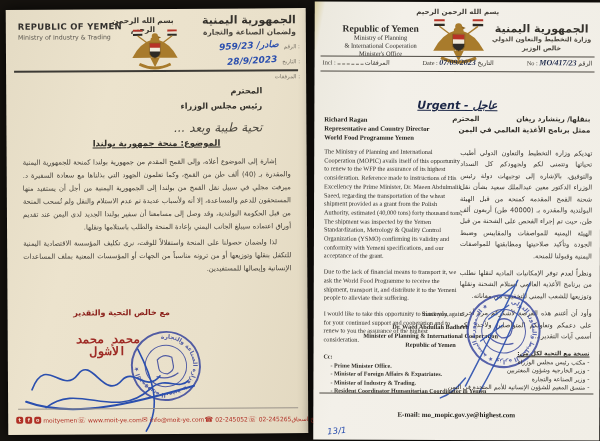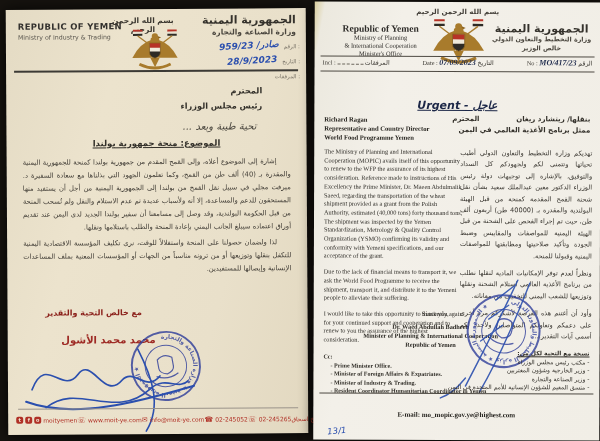--- a/index.html
+++ b/index.html
@@ -17,31 +17,31 @@
   .ld-ar1{right:10px;top:5px;font-size:11px;font-weight:bold;color:#35322c;text-align:right;
           font-family:"DejaVu Sans",sans-serif;}
   .ld-ar2{right:10px;top:19px;font-size:7.5px;font-weight:bold;color:#4a463e;text-align:right;}
   .ld-refs{right:6px;top:29px;text-align:right;line-height:11px;}
   .ld-refs .lbl{font-size:5.5px;color:#7a7468;}
   .ld-refs .hand{font-size:9px;color:#2b4fae;font-style:italic;font-weight:bold;display:inline-block;transform:rotate(-3deg);}
   .ld-rule{left:8px;right:8px;top:61px;height:2px;background:#3c3a35;}
   .ld-addr{left:42px;right:44px;top:77px;direction:rtl;display:flex;justify-content:space-between;
            font-size:8.2px;font-weight:bold;color:#33302a;}
   .ld-addr2{right:44px;top:92px;font-size:8.2px;font-weight:bold;color:#33302a;direction:rtl;}
-  .ld-greet{right:50px;top:112px;font-size:10px;color:#4a463e;font-style:italic;direction:rtl;}
+  .ld-greet{right:44px;top:112px;font-size:12px;color:#4a463e;font-style:italic;direction:rtl;}
   .ld-subject{left:0;top:129px;width:100%;text-align:center;font-size:8.5px;font-weight:bold;
               color:#33302a;text-decoration:underline;direction:rtl;}
   .ld-body{left:16px;right:16px;top:147px;direction:rtl;text-align:justify;font-size:6.8px;
            line-height:13px;color:#403c35;}
   .ld-body p{margin:0;text-indent:14px;}
   .ld-body p+p{margin-top:3px;}
-  .ld-closing{left:28px;top:299px;width:116px;text-align:center;font-size:8px;font-weight:bold;
+  .ld-closing{left:56px;top:299px;width:116px;text-align:center;font-size:8px;font-weight:bold;
               color:#8c221c;direction:rtl;}
-  .ld-signname{left:52px;top:325px;width:96px;font-size:10px;font-weight:bold;
-               color:#9e2b25;direction:rtl;line-height:12px;}
+  .ld-signname{left:52px;top:325px;width:96px;text-align:center;font-size:12px;font-weight:bold;
+               color:#9e2b25;direction:rtl;line-height:12px;font-family:Liberation Mono, monospace;}
   .ld-stamp{left:121px;top:320px;width:74px;height:74px;opacity:.82;transform:rotate(-10deg);}
   .ld-sign{left:10px;top:330px;width:190px;height:95px;}
   .ld-footrule{left:10px;right:10px;bottom:25px;height:1px;background:#9a938a;}
   .ld-footer{left:8px;right:8px;bottom:8px;height:13px;display:flex;align-items:center;
              justify-content:space-between;font-size:6px;color:#b03026;white-space:nowrap;}
   .ld-footer .grp{display:flex;align-items:center;gap:2px;}
   .soc{display:inline-block;width:7px;height:7px;background:#b03026;color:#f3ead6;font-size:5px;
        line-height:7px;text-align:center;border-radius:2px;font-weight:bold;}
   .glyph{font-size:7px;}
   
@@ -124,21 +124,21 @@
           <path d="M12,46 Q32,56 52,46" stroke="#a87b2c" stroke-width="3.6" fill="none"></path>
           <path d="M25,19 h14 v12 q0,5.5 -7,7.5 q-7,-2 -7,-7.5 Z" fill="#2e2b26"></path>
           <rect x="25" y="19" width="14" height="11" fill="#efe9da"></rect>
           <rect x="25" y="19" width="14" height="6" fill="#b73227"></rect>
           <path d="M25,19 h14 v12 q0,5.5 -7,7.5 q-7,-2 -7,-7.5 Z" fill="none" stroke="#8c6420" stroke-width="1"></path>
         </g>
       </svg>
     </div>
 
     <div class="abs ld-ar1">الجمهورية اليمنية</div>
-    <div class="abs ld-ar2">وزارة الصناعة والتجارة</div>
+    <div class="abs ld-ar2">ولضمان الصناعة والتجارة</div>
 
     <div class="abs ld-refs">
       <div><span class="hand">صادر/ 959/23</span>
            <span class="lbl">الرقم :</span></div>
       <div><span class="hand">28/9/2023</span>
            <span class="lbl">التاريخ :</span></div>
       <div><span class="lbl">المرفقات :</span></div>
     </div>
 
     <div class="abs ld-rule"></div>

